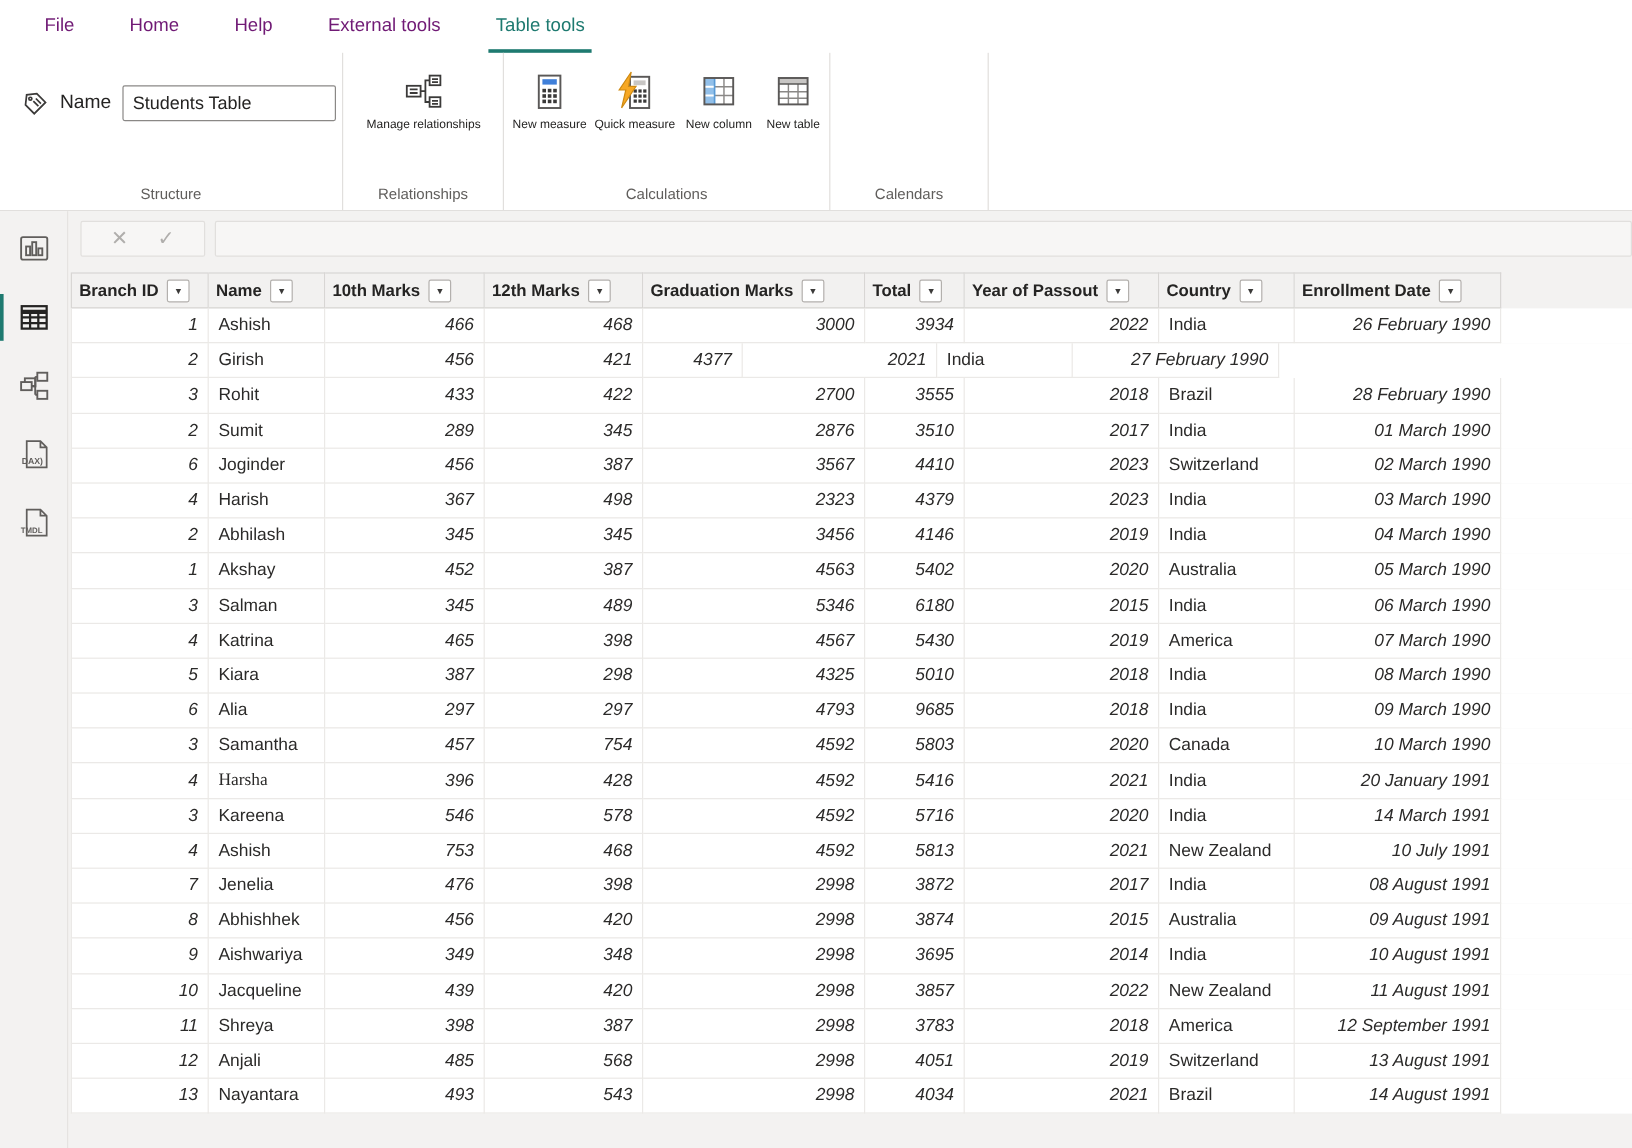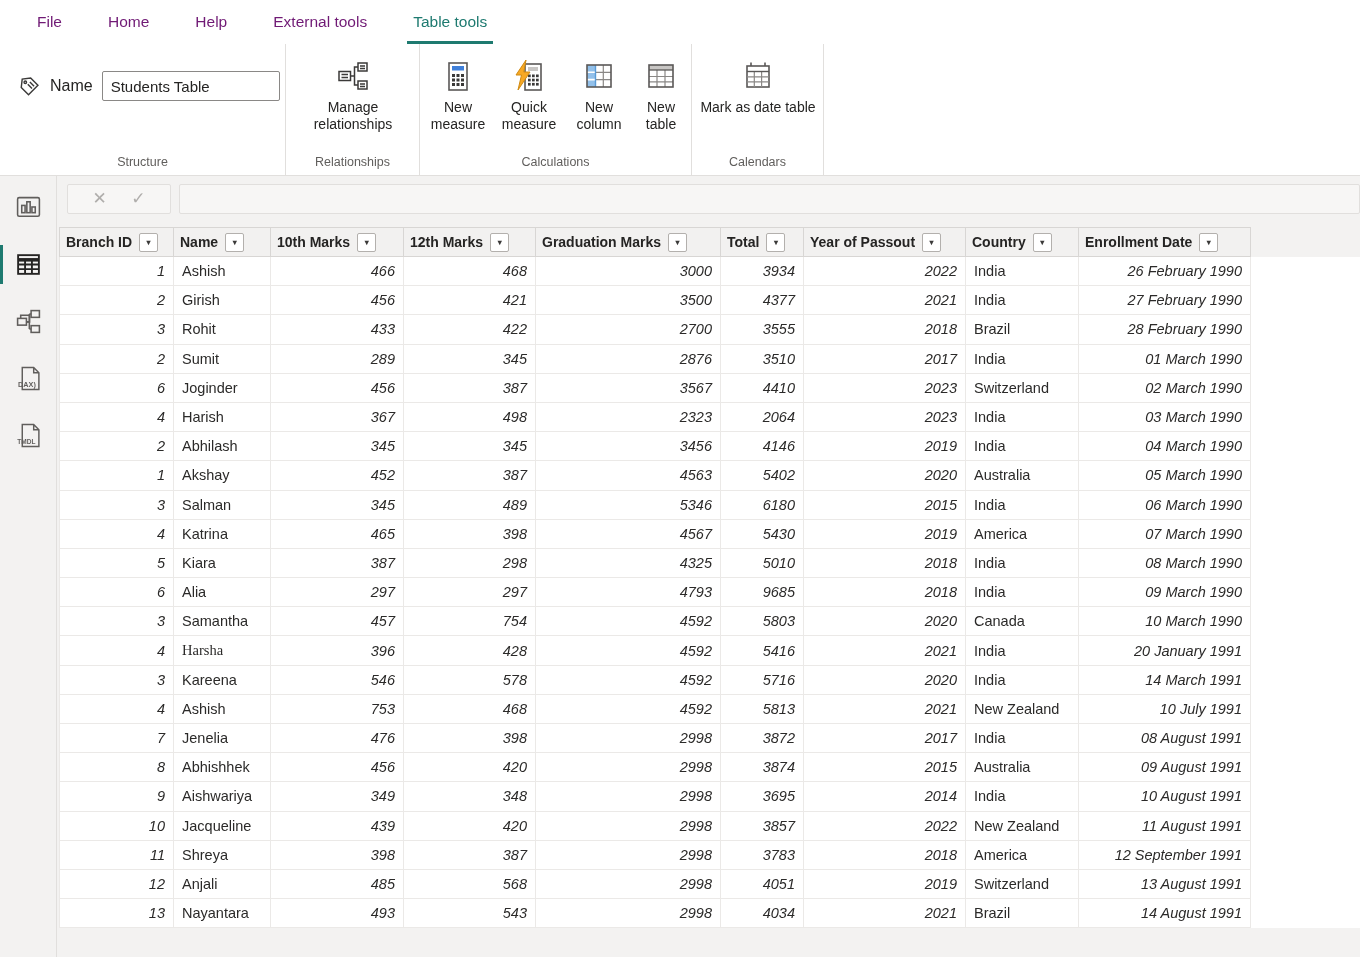--- a/index.html
+++ b/index.html
@@ -20,21 +20,21 @@
   .group-label { position:absolute; bottom:6px; left:0; right:0; text-align:center; font-size:12.5px; color:#605e5c; }
   .g-structure { width:286px; }
   .g-relationships { width:134px; }
   .g-calculations { width:272px; display:flex; align-items:flex-start; padding-left:6px; gap:4px; }
   .g-calendars { width:132px; }
   .name-row { display:flex; align-items:center; gap:9px; margin:27px 0 0 18px; }
   .name-label { font-size:16px; color:#252423; }
   .name-input { width:178px; height:30px; border:1px solid #8a8886; background:#fff; font-family:inherit; font-size:15px; padding:0 8px; color:#252423; border-radius:2px; }
   .rbtn { display:flex; flex-direction:column; align-items:center; margin-top:12px; cursor:pointer; color:#252423; }
   .rbtn .ic { height:40px; display:flex; align-items:center; justify-content:center; }
-  .rbtn .lbl { font-size:14px; line-height:1.22; text-align:center; margin-top:3px; }
+  .rbtn .lbl { font-size:10px; line-height:1.22; text-align:center; margin-top:3px; }
   .g-relationships .rbtn { width:120px; margin-left:7px; }
   .g-calendars .rbtn { width:118px; margin-left:7px; }
   .b-newmeasure { width:64px; } .b-quickmeasure { width:70px; } .b-newcolumn { width:62px; } .b-newtable { width:54px; }
   
   .main { display:flex; height:781px; background:#f3f2f1; }
   .sidebar { width:57px; background:#f3f2f1; border-right:1px solid #e1dfdd; padding-top:3px; flex-shrink:0; }
   .side-item { position:relative; height:57px; display:flex; align-items:center; justify-content:center; color:#605e5c; cursor:pointer; }
   .side-item.active { color:#252423; }
   .side-item.active::before { content:""; position:absolute; left:0; top:9px; bottom:9px; width:3px; background:var(--accent); }
   .content { flex:1; display:flex; flex-direction:column; background:#f3f2f1; overflow:hidden; }
@@ -172,33 +172,20 @@
           <rect x="5" y="6" width="24" height="22" stroke="#5a5857" stroke-width="1.6"></rect>
           <path d="M5 11 h24" stroke="#5a5857" stroke-width="1.3"></path>
         </svg>
       </span>
       <span class="lbl">New table</span>
     </div>
     <div class="group-label">Calculations</div>
   </div>
 
   <div class="group g-calendars">
-    <div class="rbtn">
-      <span class="ic">
-        <svg width="36" height="34" viewBox="0 0 36 34" fill="none" stroke="#5a5857">
-          <path d="M11 3.5 v5 M25 3.5 v5" stroke-width="1.6"></path>
-          <rect x="7" y="7" width="22" height="21" stroke-width="1.6" fill="#fff"></rect>
-          <g stroke-width="1.2" stroke="#8a8886">
-              <path d="M7 17.8 h22 M7 22.9 h22 M14.3 12.5 v15.5 M21.6 12.5 v15.5"></path>
-            </g>
-          <path d="M7 12.5 h22" stroke-width="1.4"></path>
-        </svg>
-      </span>
-      <span class="lbl">Mark as date table</span>
-    </div>
     <div class="group-label">Calendars</div>
   </div>
 
   <div class="group filler"></div>
 </div>
 
 <div class="main">
   <div class="sidebar">
     <div class="side-item">
       <span>
@@ -306,21 +293,20 @@
             <div class="tcell italic right" style="width: 83px;">3934</div>
             <div class="tcell italic right" style="width: 162px;">2022</div>
             <div class="tcell" style="width: 113px;">India</div>
             <div class="tcell italic right" style="width: 172px;">26 February 1990</div>
           </div>
           <div class="trow">
             <div class="tcell italic right" style="width: 115px;">2</div>
             <div class="tcell" style="width: 97px;">Girish</div>
             <div class="tcell italic right" style="width: 133px;">456</div>
             <div class="tcell italic right" style="width: 132px;">421</div>
-            <div class="tcell italic right" style="width: 185px;">3500</div>
             <div class="tcell italic right" style="width: 83px;">4377</div>
             <div class="tcell italic right" style="width: 162px;">2021</div>
             <div class="tcell" style="width: 113px;">India</div>
             <div class="tcell italic right" style="width: 172px;">27 February 1990</div>
           </div>
           <div class="trow">
             <div class="tcell italic right" style="width: 115px;">3</div>
             <div class="tcell" style="width: 97px;">Rohit</div>
             <div class="tcell italic right" style="width: 133px;">433</div>
             <div class="tcell italic right" style="width: 132px;">422</div>
@@ -351,21 +337,21 @@
             <div class="tcell italic right" style="width: 162px;">2023</div>
             <div class="tcell" style="width: 113px;">Switzerland</div>
             <div class="tcell italic right" style="width: 172px;">02 March 1990</div>
           </div>
           <div class="trow">
             <div class="tcell italic right" style="width: 115px;">4</div>
             <div class="tcell" style="width: 97px;">Harish</div>
             <div class="tcell italic right" style="width: 133px;">367</div>
             <div class="tcell italic right" style="width: 132px;">498</div>
             <div class="tcell italic right" style="width: 185px;">2323</div>
-            <div class="tcell italic right" style="width: 83px;">2064</div>
+            <div class="tcell italic right" style="width: 83px;">4379</div>
             <div class="tcell italic right" style="width: 162px;">2023</div>
             <div class="tcell" style="width: 113px;">India</div>
             <div class="tcell italic right" style="width: 172px;">03 March 1990</div>
           </div>
           <div class="trow">
             <div class="tcell italic right" style="width: 115px;">2</div>
             <div class="tcell" style="width: 97px;">Abhilash</div>
             <div class="tcell italic right" style="width: 133px;">345</div>
             <div class="tcell italic right" style="width: 132px;">345</div>
             <div class="tcell italic right" style="width: 185px;">3456</div>

